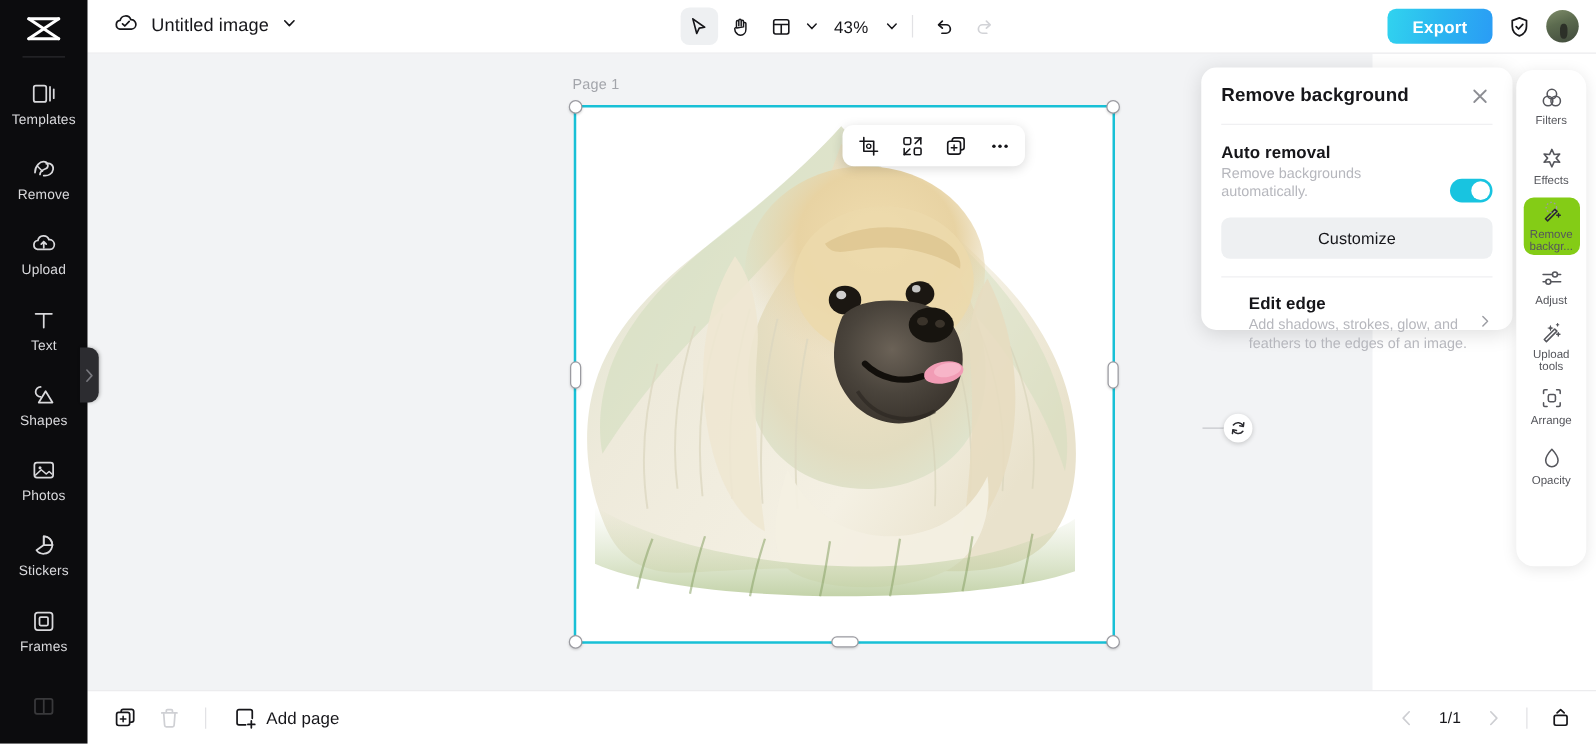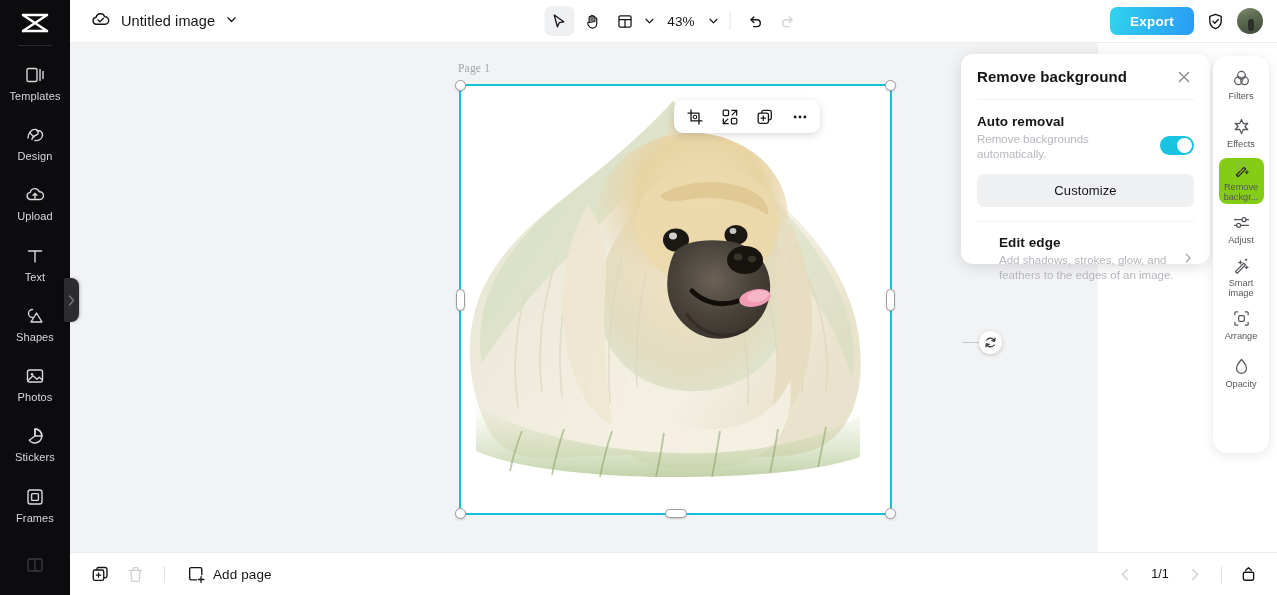--- a/index.html
+++ b/index.html
@@ -106,21 +106,20 @@
     width: 22%; height: 48%; border-radius: 40%;
     background: #2c3028;
   }
 
   
   #canvas-area {
     position: absolute; left: 70px; top: 43px;
     width: 1028px; height: 509px;
     background: #f2f3f5;
     overflow: hidden;
-    font-family: Liberation Serif, serif;
   }
   #page-label {
     position: absolute; left: 388px; top: 19px;
     font-size: 11.5px; color: #a3a5ab; letter-spacing: .2px;
   }
 
   
   #page-sheet {
     position: absolute; left: 390px; top: 42px;
     width: 431px; height: 429px;
@@ -190,21 +189,21 @@
     z-index: 25;
     padding: 0 16px;
   }
   #rb-head {
     height: 46px; display: flex; align-items: center; justify-content: space-between;
     border-bottom: 1px solid #f0f0f2;
   }
   #rb-title { font-size: 15px; font-weight: bold; color: #16161a; letter-spacing: .1px; }
   #rb-close { width: 20px; height: 20px; cursor: pointer; display:flex; align-items:center; justify-content:center;}
   .rb-sec { padding-top: 14px; }
-  .rb-row { display: flex; align-items: center; justify-content: space-between; }
+  .rb-row { display: flex; align-items: flex-end; justify-content: space-between; }
   .rb-h { font-size: 13.5px; color: #16161a; font-weight: bold; letter-spacing: .1px; }
   .rb-sub {
     font-size: 11.5px; color: #b6b7bd; line-height: 15px; margin-top: 3px;
     max-width: 175px;
   }
   #auto-toggle {
     width: 34px; height: 19px; border-radius: 11px; background: #18c4e0;
     position: relative; cursor: pointer; flex-shrink: 0; margin-top: 14px;
   }
   #auto-toggle::after {
@@ -295,21 +294,21 @@
     </div>
 
     <div class="rail-item">
       <span class="ri-icon">
         <svg width="22" height="22" viewBox="0 0 22 22" fill="none">
           <path d="M4 14 C4 9 8 4.5 12 5.5 C15 6.3 15 10 12.5 11 C10 12 8 13 8 15.5" stroke="#d9d9dc" stroke-width="1.4" stroke-linecap="round"></path>
           <path d="M13 7 C16 6 19 8 18.5 11.5 C18 15 14.5 17 11 16.5" stroke="#d9d9dc" stroke-width="1.4" stroke-linecap="round"></path>
           <path d="M6 9 L10 13" stroke="#d9d9dc" stroke-width="1.2" stroke-linecap="round"></path>
         </svg>
       </span>
-      <span class="ri-label">Design</span>
+      <span class="ri-label">Remove</span>
     </div>
 
     <div class="rail-item">
       <span class="ri-icon">
         <svg width="22" height="22" viewBox="0 0 22 22" fill="none">
           <path d="M6 15.5 A3.6 3.6 0 0 1 6.3 8.4 A4.6 4.6 0 0 1 15.2 7.8 A3.7 3.7 0 0 1 16 15.5 Z" stroke="#d9d9dc" stroke-width="1.4" stroke-linejoin="round"></path>
           <path d="M11 14.2 V9.4 M11 9.4 L9 11.3 M11 9.4 L13 11.3" stroke="#d9d9dc" stroke-width="1.4" stroke-linecap="round" stroke-linejoin="round"></path>
         </svg>
       </span>
       <span class="ri-label">Upload</span>
@@ -712,21 +711,21 @@
 
     <div class="rr-item">
       <span class="rr-icon">
         <svg width="19" height="19" viewBox="0 0 20 20" fill="none">
           <path d="M3.6 16.4 L12.4 7.6 L14.2 9.4 L5.4 18.2 Z" stroke="#55565c" stroke-width="1.3" stroke-linejoin="round" fill="none"></path>
           <path d="M8.8 4 L9.6 6 L11.6 6.8 L9.6 7.6 L8.8 9.6 L8 7.6 L6 6.8 L8 6 Z" fill="#55565c"></path>
           <path d="M15.4 10.6 V13.4 M14 12 H16.8" stroke="#55565c" stroke-width="1.2" stroke-linecap="round"></path>
           <path d="M14.8 3 V5 M13.8 4 H15.8" stroke="#55565c" stroke-width="1" stroke-linecap="round"></path>
         </svg>
       </span>
-      <span class="rr-label">Smart image</span>
+      <span class="rr-label">Upload tools</span>
     </div>
 
     <div class="rr-item">
       <span class="rr-icon">
         <svg width="19" height="19" viewBox="0 0 20 20" fill="none">
           <path d="M3 6 V4 a1 1 0 0 1 1-1 H6 M14 3 h2 a1 1 0 0 1 1 1 V6 M17 14 v2 a1 1 0 0 1-1 1 h-2 M6 17 H4 a1 1 0 0 1-1-1 v-2" stroke="#55565c" stroke-width="1.3" stroke-linecap="round" fill="none"></path>
           <rect x="7" y="7" width="6" height="6" rx="1.4" stroke="#55565c" stroke-width="1.3"></rect>
         </svg>
       </span>
       <span class="rr-label">Arrange</span>

